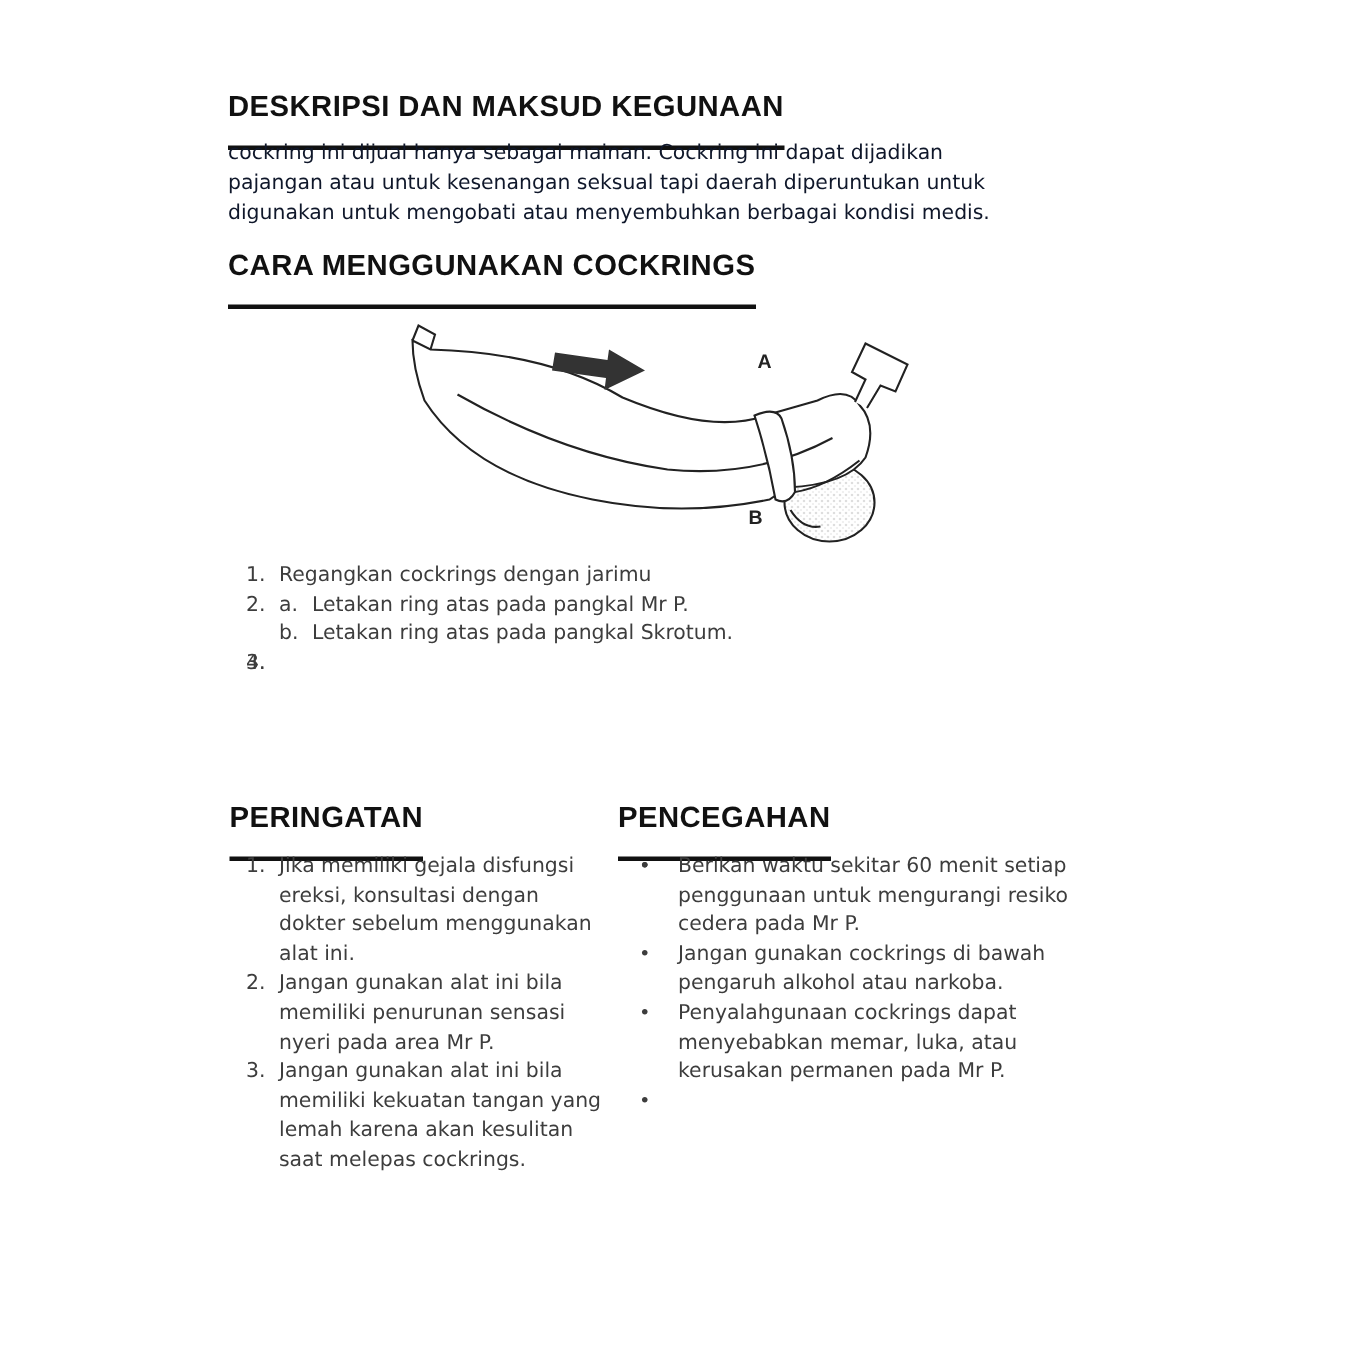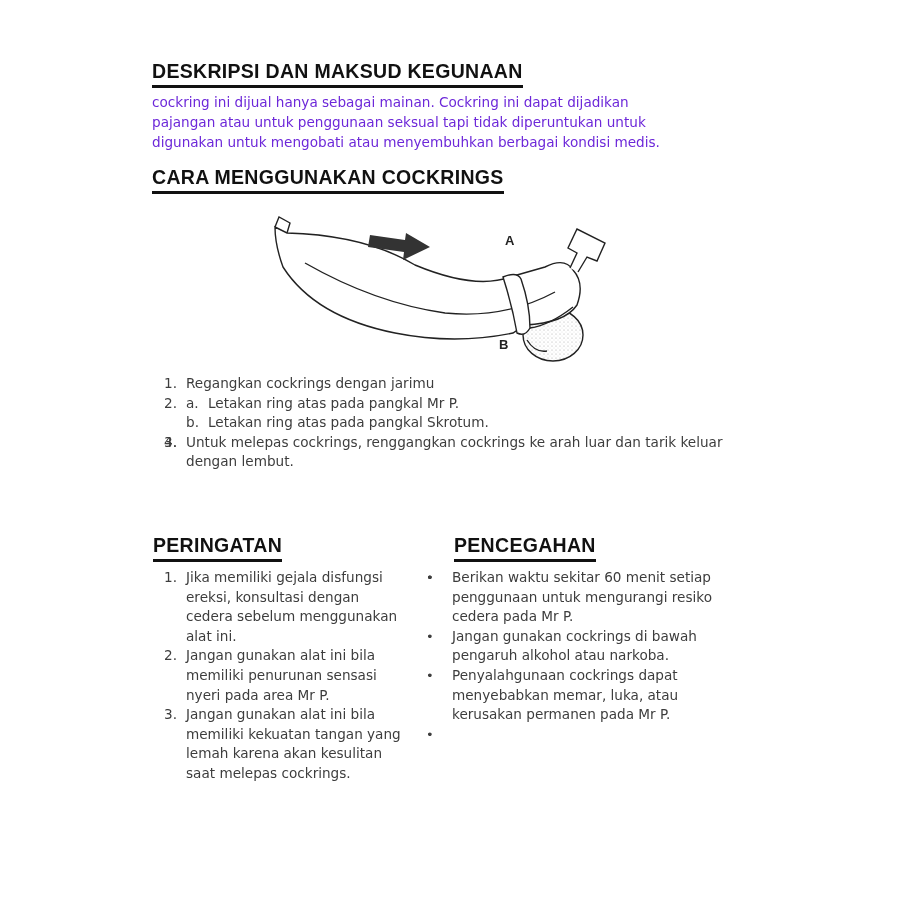--- a/index.html
+++ b/index.html
@@ -1,38 +1,38 @@
 <!DOCTYPE html>
 <html><head>
 <meta charset="utf-8">
 <style>
   html, body { margin: 0; padding: 0; background: #ffffff; }
   body { width: 900px; height: 900px; position: relative; overflow: hidden;
          font-family: "DejaVu Sans", "Liberation Sans", sans-serif; color: #3a3a3a; }
   .heading { position: absolute; font-family: "Liberation Sans", sans-serif; font-weight: bold;
              color: #111; font-size: 19.5px; letter-spacing: 0.3px; margin: 0;
-             padding-bottom: 3px; border-bottom: 3px solid #111; line-height: 22px; }
-  .para { position: absolute; font-size: 13.6px; line-height: 20px; color: #6d28d9; margin: 0; }
+             padding-bottom: 15px; border-bottom: 3px solid #111; line-height: 22px; }
+  .para { position: absolute; font-size: 13.6px; line-height: 20px; color: #0f172a; margin: 0; }
   .list { position: absolute; margin: 0; padding: 0; list-style: none; font-size: 13.6px;
           line-height: 19.6px; color: #3d3d3d; }
   .list li { position: relative; padding-left: 22px; }
   .list li .mk { position: absolute; left: 0; top: 0; }
   .sub { list-style: none; margin: 0; padding: 0; }
   .sub li { padding-left: 22px; }
   .bul .mk { left: 0; font-size: 13px; }
   .bul li { padding-left: 26px; }
   #figure { position: absolute; left: 255px; top: 205px; width: 370px; height: 160px; }
 </style>
 </head>
 <body>
 
 <h2 class="heading" style="left:152px; top:60px;">DESKRIPSI DAN MAKSUD KEGUNAAN</h2>
 <div class="para" style="left:152px; top:92px; width:640px;">
   <div>cockring ini dijual hanya sebagai mainan. Cockring ini dapat dijadikan</div>
-  <div>pajangan atau untuk penggunaan seksual tapi tidak diperuntukan untuk</div>
+  <div>pajangan atau untuk kesenangan seksual tapi daerah diperuntukan untuk</div>
   <div>digunakan untuk mengobati atau menyembuhkan berbagai kondisi medis.</div>
 </div>
 
 <h2 class="heading" style="left:152px; top:166px;text-align:center;">CARA MENGGUNAKAN COCKRINGS</h2>
 
 <svg id="figure" viewBox="0 0 370 160">
   <defs>
     <pattern id="dots" width="4" height="4" patternUnits="userSpaceOnUse">
       <circle cx="1" cy="1" r="0.5" fill="#999"></circle>
       <circle cx="3" cy="3" r="0.4" fill="#bbb"></circle>
@@ -64,30 +64,30 @@
 
 <ul class="list" style="left:164px; top:374px; width:600px;">
   <li><span class="mk">1.</span><span>Regangkan cockrings dengan jarimu</span></li>
   <li><span class="mk">2.</span>
     <ul class="sub">
       <li style="position:relative;"><span class="mk">a.</span><span>Letakan ring atas pada pangkal Mr P.</span></li>
       <li style="position:relative;"><span class="mk">b.</span><span>Letakan ring atas pada pangkal Skrotum.</span></li>
     </ul>
   </li>
   <li><span class="mk">3.</span></li>
-  <li style="width:560px;"><span class="mk">4.</span><span>Untuk melepas cockrings, renggangkan cockrings ke arah luar dan tarik keluar dengan lembut.</span></li>
+  <li style="width:560px;"><span class="mk">4.</span></li>
 </ul>
 
 <h2 class="heading" style="left:153px; top:534px;">PERINGATAN</h2>
 <ul class="list" style="left:164px; top:568px; width:240px;">
-  <li><span class="mk">1.</span><span>Jika memiliki gejala disfungsi ereksi, konsultasi dengan cedera sebelum menggunakan alat ini.</span></li>
+  <li><span class="mk">1.</span><span>Jika memiliki gejala disfungsi ereksi, konsultasi dengan dokter sebelum menggunakan alat ini.</span></li>
   <li><span class="mk">2.</span><span>Jangan gunakan alat ini bila memiliki penurunan sensasi nyeri pada area Mr P.</span></li>
   <li><span class="mk">3.</span><span>Jangan gunakan alat ini bila memiliki kekuatan tangan yang lemah karena akan kesulitan saat melepas cockrings.</span></li>
 </ul>
 
-<h2 class="heading" style="left:454px; top:534px;">PENCEGAHAN</h2>
+<h2 class="heading" style="left:412px; top:534px;">PENCEGAHAN</h2>
 <ul class="list bul" style="left:426px; top:568px; width:300px;">
   <li><span class="mk">•</span></li>
   <li><span class="mk">•</span><span>Berikan waktu sekitar 60 menit setiap penggunaan untuk mengurangi resiko cedera pada Mr P.</span></li>
   <li><span class="mk">•</span><span>Jangan gunakan cockrings di bawah pengaruh alkohol atau narkoba.</span></li>
   <li><span class="mk">•</span><span>Penyalahgunaan cockrings dapat menyebabkan memar, luka, atau kerusakan permanen pada Mr P.</span></li>
   <li><span class="mk">•</span></li>
 </ul>
 
 </body></html>

